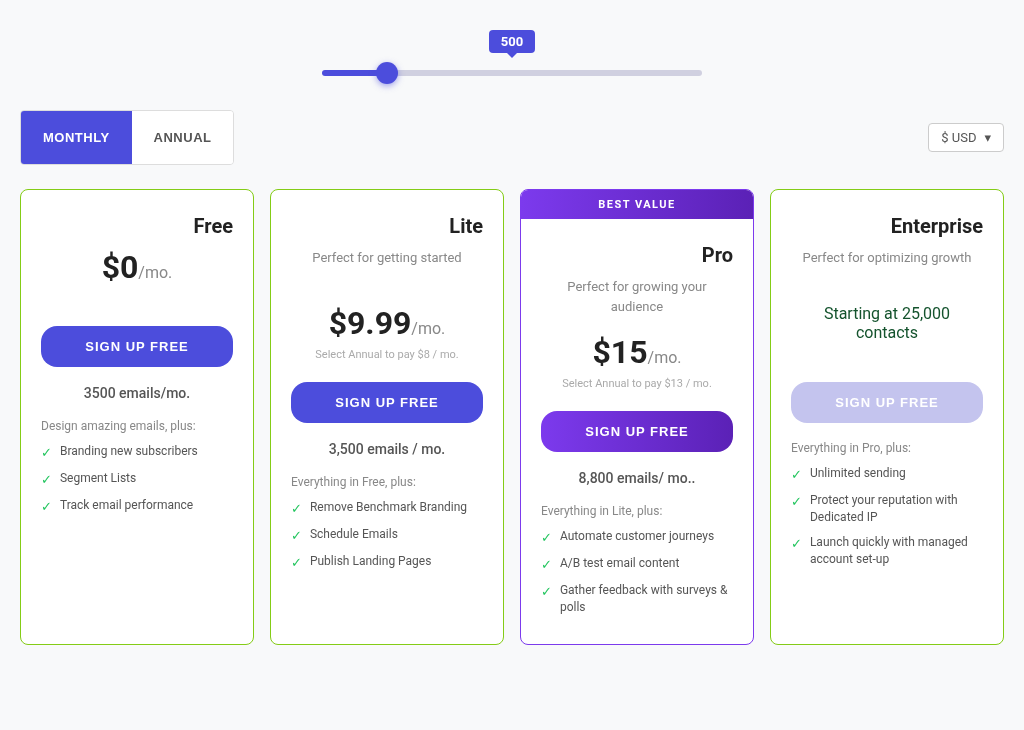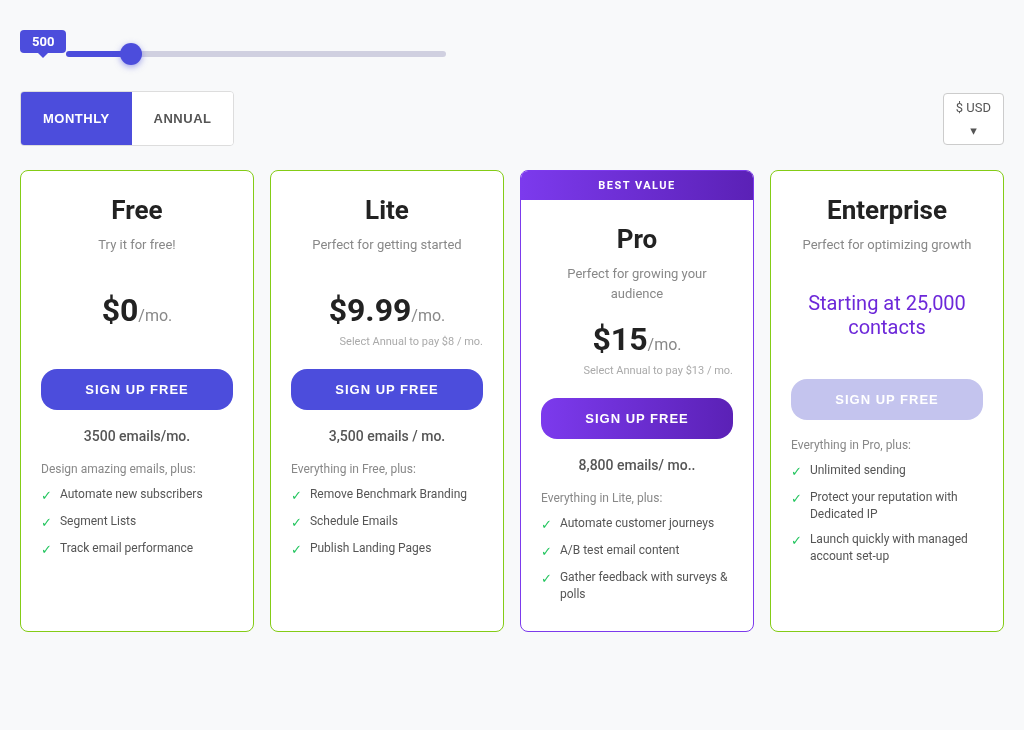--- a/index.html
+++ b/index.html
@@ -12,21 +12,22 @@
 
     .page-wrapper {
       max-width: 1000px;
       margin: 0 auto;
       background: #f8f9fa;
     }
 
     
     .slider-section {
       display: flex;
-      align-items: flex-end;
+      flex-direction: column;
+      align-items: center;
       margin-bottom: 30px;
       padding-top: 10px;
     }
 
     .slider-bubble {
       background: #4c4ddc;
       color: #fff;
       font-size: 13px;
       font-weight: bold;
       padding: 4px 12px;
@@ -110,21 +111,20 @@
       display: flex;
       align-items: center;
       border: 1px solid #ccc;
       border-radius: 4px;
       padding: 6px 12px;
       background: #fff;
       cursor: pointer;
       font-size: 13px;
       color: #555;
       gap: 8px;
-      flex-direction: column;
     }
 
     
     .plans-grid {
       display: grid;
       grid-template-columns: repeat(4, 1fr);
       gap: 16px;
     }
 
     .plan-card {
@@ -152,24 +152,24 @@
     }
 
     .plan-body {
       padding: 24px 20px 20px;
       flex: 1;
       display: flex;
       flex-direction: column;
     }
 
     .plan-name {
-      font-size: 26px;
+      font-size: 20px;
       font-weight: 700;
       color: #222;
-      text-align: center;
+      text-align: right;
       margin-bottom: 10px;
     }
 
     .plan-desc {
       font-size: 13px;
       color: #888;
       text-align: center;
       min-height: 40px;
       margin-bottom: 16px;
       line-height: 1.5;
@@ -187,21 +187,21 @@
     }
 
     .plan-price .period {
       font-size: 16px;
       color: #888;
     }
 
     .plan-annual-note {
       font-size: 11px;
       color: #aaa;
-      text-align: right;
+      text-align: center;
       margin-bottom: 18px;
       min-height: 16px;
     }
 
     .plan-cta {
       display: block;
       width: 100%;
       padding: 13px;
       border: none;
       border-radius: 16px;
@@ -286,35 +286,34 @@
       <span>$ USD</span>
       <span>▾</span>
     </div>
   </div>
 
   <div class="plans-grid" id="plans-grid">
   <div class="plan-card">
 
       <div class="plan-body">
         <div class="plan-name">Free</div>
-        <div class="plan-desc">Try it for free!</div>
 
         <div class="plan-price">
           <span class="amount">$0</span><span class="period">/mo.</span>
         </div>
 
         <div class="plan-annual-note"></div>
         <button class="plan-cta blue">SIGN UP FREE</button>
         <div class="plan-emails">3500 emails/mo.</div>
         <div class="plan-features-header">Design amazing emails, plus:</div>
         <ul class="plan-features">
 
       <li>
         <span class="check-icon">✓</span>
-        <span>Automate new subscribers</span>
+        <span>Branding new subscribers</span>
       </li>
 
       <li>
         <span class="check-icon">✓</span>
         <span>Segment Lists</span>
       </li>
 
       <li>
         <span class="check-icon">✓</span>
         <span>Track email performance</span>
@@ -391,21 +390,21 @@
         </ul>
       </div>
     </div>
       <div class="plan-card">
 
       <div class="plan-body">
         <div class="plan-name">Enterprise</div>
         <div class="plan-desc">Perfect for optimizing growth</div>
 
         <div class="plan-price">
-          <span class="period" style="font-size:20px;color:#6d28d9;">Starting at 25,000 contacts</span>
+          <span class="period" style="font-size:16px;color:#14532d;">Starting at 25,000 contacts</span>
         </div>
 
         <div class="plan-annual-note"></div>
         <button class="plan-cta light-purple">SIGN UP FREE</button>
         <div class="plan-features-header">Everything in Pro, plus:</div>
         <ul class="plan-features">
 
       <li>
         <span class="check-icon">✓</span>
         <span>Unlimited sending</span>

